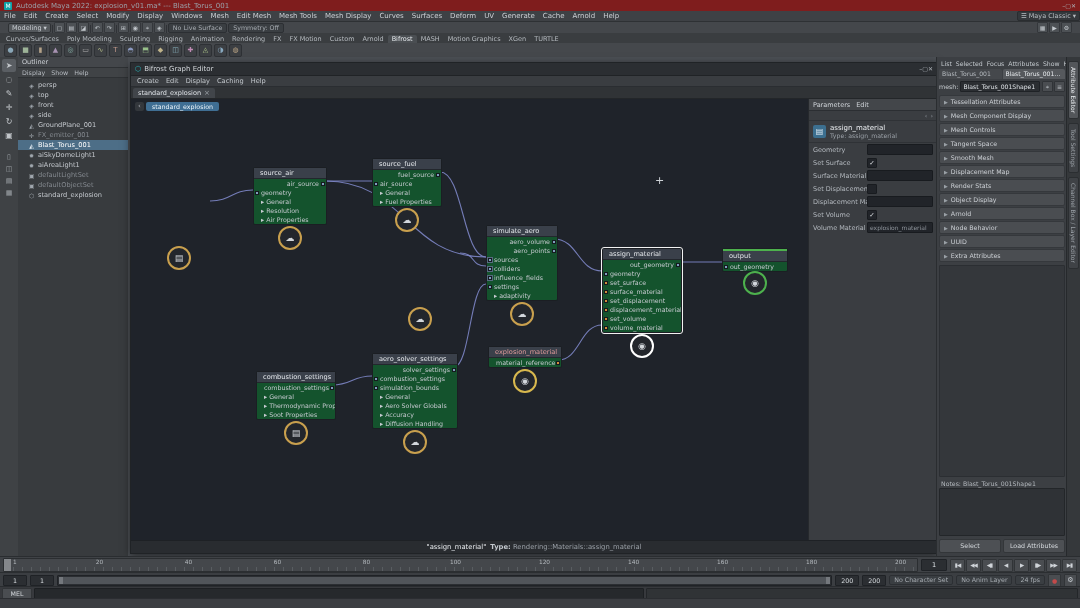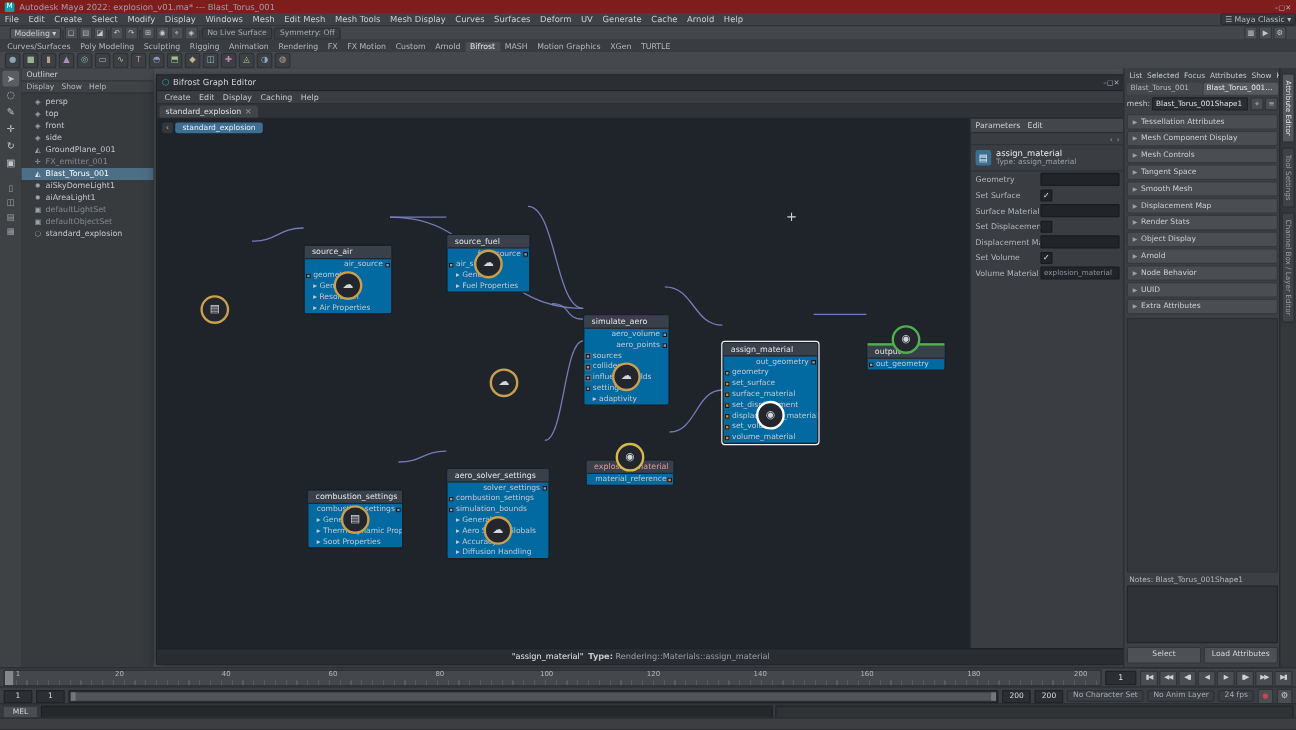--- a/index.html
+++ b/index.html
@@ -53,21 +53,21 @@
   .bf-tabs{height:11px;background:#303336;display:flex;align-items:flex-end;padding:0 2px;border-bottom:1px solid #232629;}
   .bf-tab{display:flex;align-items:center;gap:3px;background:#41454a;color:#dde1e6;font-size:6.5px;height:10px;padding:0 5px;border-radius:2px 2px 0 0;}
   .bf-tab .tab-close{color:#9aa0a6;font-size:7px;}
   .bf-body{flex:1;display:flex;min-height:0;}
   #graph-canvas{position:relative;flex:1;background:#1f232a;overflow:hidden;}
   #wires{position:absolute;left:0;top:0;z-index:0;}
   .wire{stroke:#7d86c6;stroke-width:1.1;fill:none;opacity:.9;}
   .bf-nav{position:absolute;left:4px;top:3px;display:flex;gap:2px;z-index:3;}
   .nav-back{width:9px;height:9px;background:#33373c;color:#aeb3b9;font-size:7px;line-height:9px;text-align:center;border-radius:2px;}
   .nav-chip{background:#3f6e93;color:#eaf3f9;font-size:6.3px;line-height:9px;height:9px;padding:0 6px;border-radius:2px;}
-  .node{position:absolute;z-index:2;background:#0369a1;border:1px solid #1b1e23;border-radius:2px;font-size:6.3px;color:#c6cad0;margin-top:37px;}
+  .node{position:absolute;z-index:2;background:#14532d;border:1px solid #1b1e23;border-radius:2px;font-size:6.3px;color:#c6cad0;}
   .node-selected{outline:1px solid #f2f2f2;}
   .node-header{height:10px;line-height:10px;padding:0 6px;font-size:6.6px;color:#e4e7eb;background:#3a404a;border-bottom:1px solid #23272d;white-space:nowrap;overflow:hidden;}
   .node-row{position:relative;height:9px;line-height:9px;padding:0 7px;white-space:nowrap;overflow:hidden;}
   .row-out{text-align:right;}
   .port{position:absolute;width:4px;height:4px;top:2.5px;background:#7f9fbf;border:1px solid #161a1f;box-sizing:border-box;}
   .port-left{left:1px;} .port-right{right:1px;}
   .port-orange{background:#cf8c3a;}
   .port-plus{box-shadow:0 0 0 1px #566b80;}
   .node-icon{position:absolute;z-index:2;width:20px;height:20px;border-radius:50%;border:2px solid #c9a04e;background:#23262c;color:#d3d7dc;font-size:9px;display:flex;align-items:center;justify-content:center;}
   #crosshair{position:absolute;z-index:4;color:#cfd3d8;font-size:11px;line-height:11px;}

